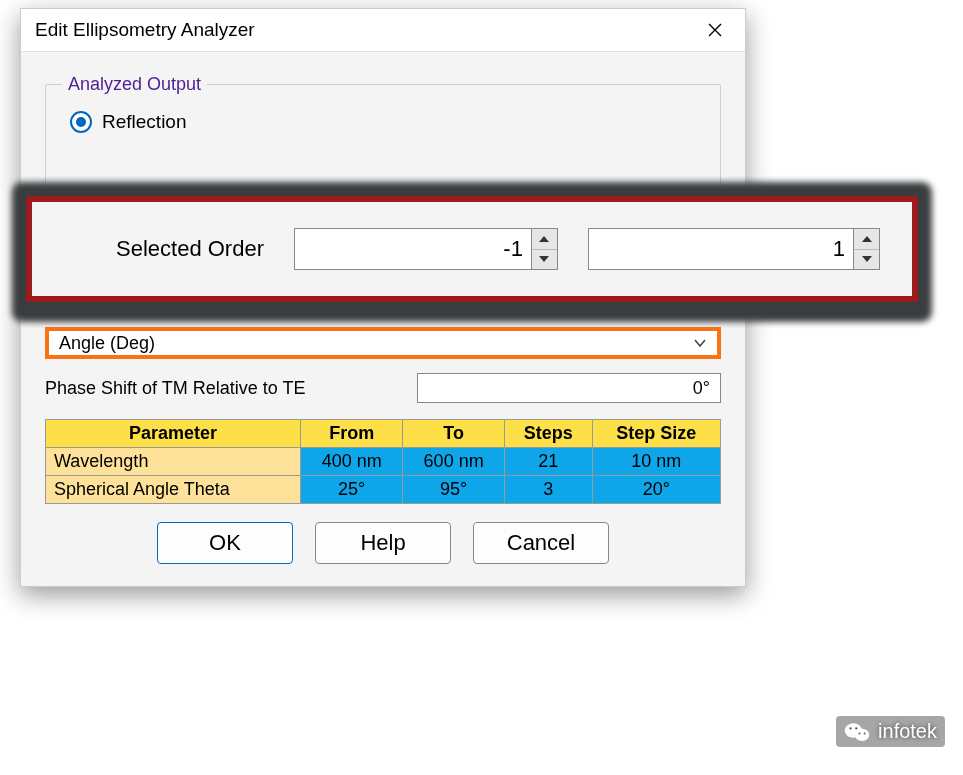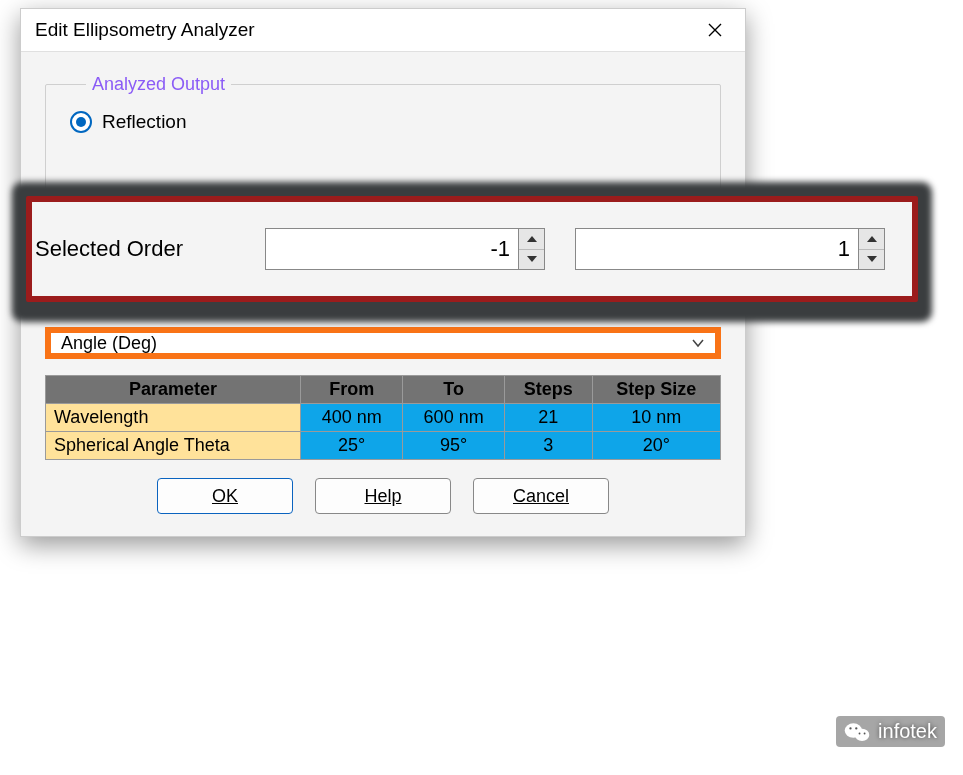--- a/index.html
+++ b/index.html
@@ -43,22 +43,21 @@
   fieldset.group {
     border: 1px solid #cfcfcf;
     border-radius: 2px;
     padding: 12px 16px 18px 16px;
     margin: 12px 0 10px 0;
     background: #f4f4f4;
   }
   fieldset.group legend {
     font-size: 18px;
     padding: 0 6px;
-    color: #8b5cf6;
-    margin-left: 24px;
+    color: #4c1d95;
   }
   .radio-row {
     display: flex;
     gap: 210px;
     align-items: center;
     padding: 4px 8px 0 8px;
   }
   .radio {
     display: flex; align-items: center; gap: 10px;
     cursor: pointer;
@@ -90,21 +89,21 @@
   }
   .row {
     display:flex; align-items:center; gap:12px;
     margin: 14px 0;
   }
   .row .label { flex: 0 0 340px; }
   .row.phase .label { flex: 0 0 360px; }
   .select {
     flex:1;
     height: 32px;
-    border:6px solid #f97316; background:#fff;
+    border:4px solid #f97316; background:#fff;
     display:flex; align-items:center; justify-content:space-between;
     padding:0 10px;
     cursor:pointer;
   }
   .select .chev { width:14px; height:14px; }
   .text-input {
     flex:1;
     height:30px;
     border:1px solid #888; background:#fff;
     padding:0 10px;
@@ -127,23 +126,24 @@
     filter: blur(3px);
   }
   .overlay-panel {
     position:absolute;
     left:14px; top:14px; right:14px; bottom:20px;
     background:#f4f4f4;
     border:6px solid #9b1c1c;
     border-radius:2px;
     display:flex;
     align-items:center;
-    padding: 0 3px;
+    padding: 0 32px;
     gap: 30px;
     pointer-events:auto;
+    text-align:right;
   }
   .overlay-panel .ov-label { font-size:22px; flex: 0 0 200px; }
   .spin {
     display:flex; align-items:stretch;
     height:42px;
     border:1px solid #888;
     background:#fff;
   }
   .spin.first { width: 280px; }
   .spin.second { width: 310px; }
@@ -179,41 +179,40 @@
     margin: 16px 0 18px 0;
     font-size: 18px;
   }
   table.params th, table.params td {
     border:1px solid #9a9a9a;
     padding: 3px 8px;
     text-align:center;
     white-space:nowrap;
   }
   table.params th {
-    background:#737373;
+    background:#fde047;
     font-weight:bold;
   }
   table.params td.pname {
     background:#ffe29a;
     text-align:left;
   }
   table.params td { background:#0ea5e9; }
   
   .button-row {
     display:flex; gap:22px; justify-content:center;
     margin-top: 6px;
   }
   .btn {
-    width: 136px; height: 36px;
+    width: 136px; height: 42px;
     border:1px solid #888; background:#fdfdfd;
     border-radius:4px;
     cursor:pointer;
     display:flex; align-items:center; justify-content:center;
-    font-size:18px;
-    text-decoration:underline;
+    font-size:22px;
   }
   .btn.primary { border:1.5px solid #0a63bf; }
   
   .watermark {
     position:absolute;
     right: 18px;
     bottom: 28px;
     display:flex; align-items:center; gap:8px;
     color:#fff;
     font-size:20px;
@@ -265,20 +264,26 @@
 
     <div class="row">
       <div class="select">
         <span>Angle (Deg)</span>
         <svg class="chev" viewBox="0 0 14 14">
             <path d="M2 4 L7 10 L12 4" stroke="#444" stroke-width="1.5" fill="none"></path>
           </svg>
       </div>
     </div>
 
+    <div class="row phase">
+      <span class="label">Phase Shift of TM Relative to TE</span>
+      <div class="text-input">
+        <span>0°</span>
+      </div>
+    </div>
 
     <table class="params">
       <thead>
         <tr>
           <th>Parameter</th>
           <th>From</th>
           <th>To</th>
           <th>Steps</th>
           <th>Step Size</th>
         </tr>

